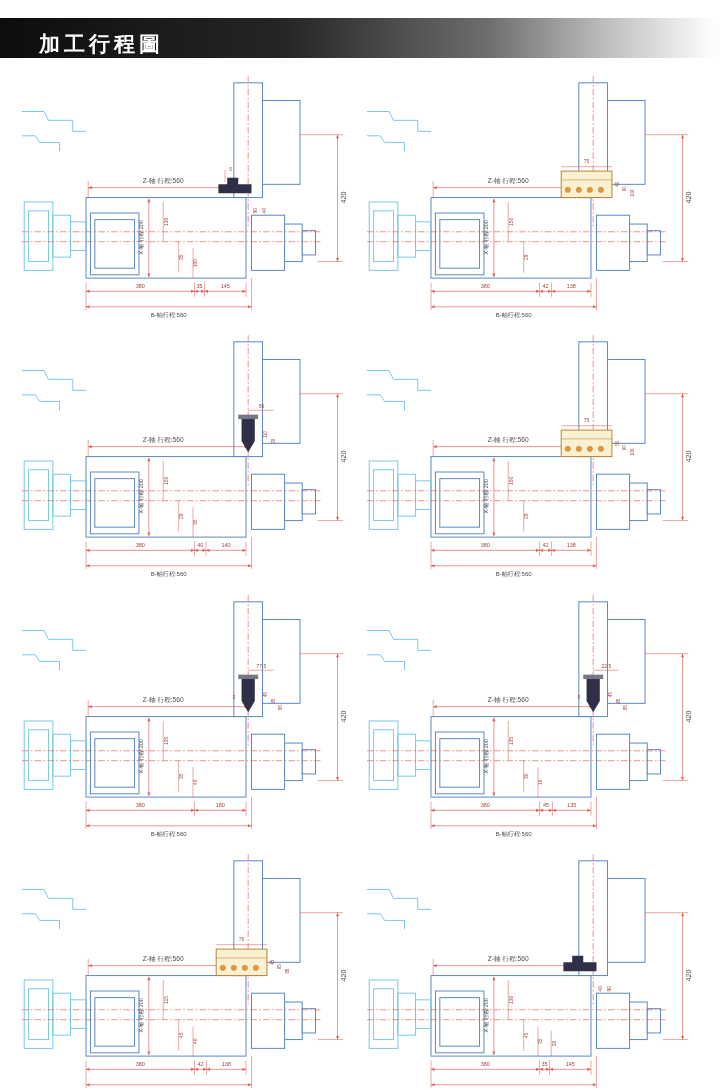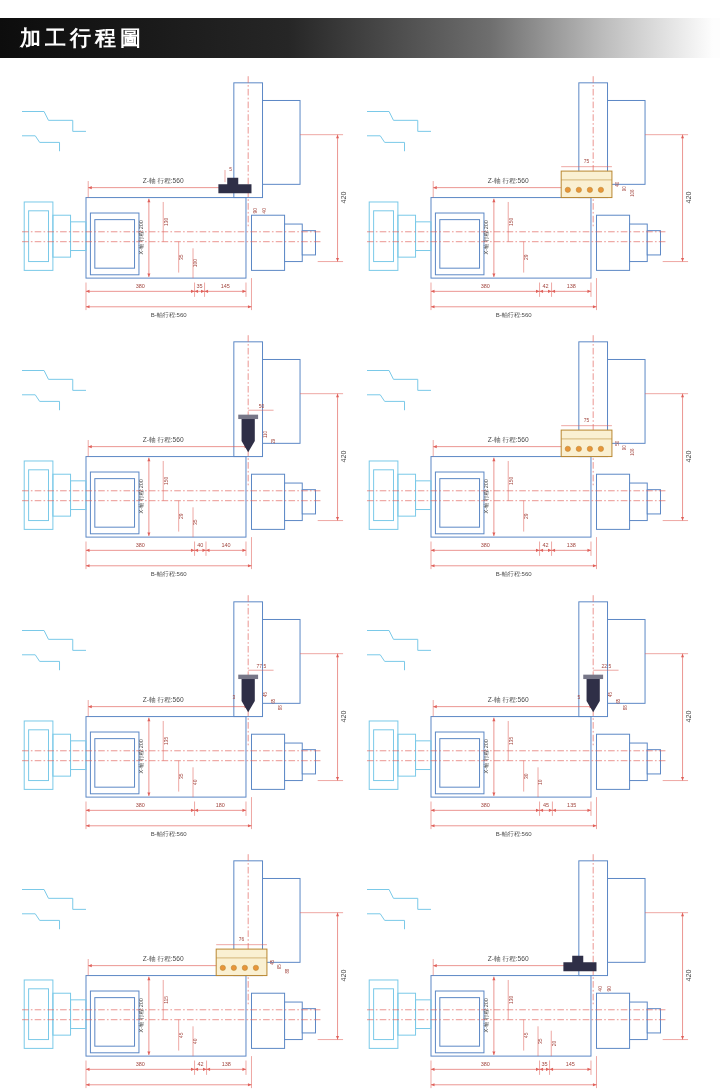--- a/index.html
+++ b/index.html
@@ -3,21 +3,21 @@
 <meta charset="utf-8">
 <style>
   html,body{margin:0;padding:0;}
   body{
     width:720px;height:1090px;background:#ffffff;overflow:hidden;
     font-family:"Liberation Sans","DejaVu Sans",sans-serif;
   }
   .header{
     margin-top:18px;height:40px;
     background:linear-gradient(90deg,#0d0d0d 0%,#262626 40%,#6e6e6e 68%,#bdbdbd 84%,#fdfdfd 99%);
-    display:flex;align-items:center;
+    display:flex;align-items:flex-end;padding-left:19px;
   }
   .header h1{
     color:#ffffff;font-size:21px;font-weight:bold;margin:0 0 0 20px;letter-spacing:4px;
   }
   .grid{
     display:grid;grid-template-columns:repeat(2,1fr);
     column-gap:14px;row-gap:10px;padding:16px 22px 0 22px;
   }
   figure{margin:0;}
   svg.diag{width:100%;height:auto;display:block;}

